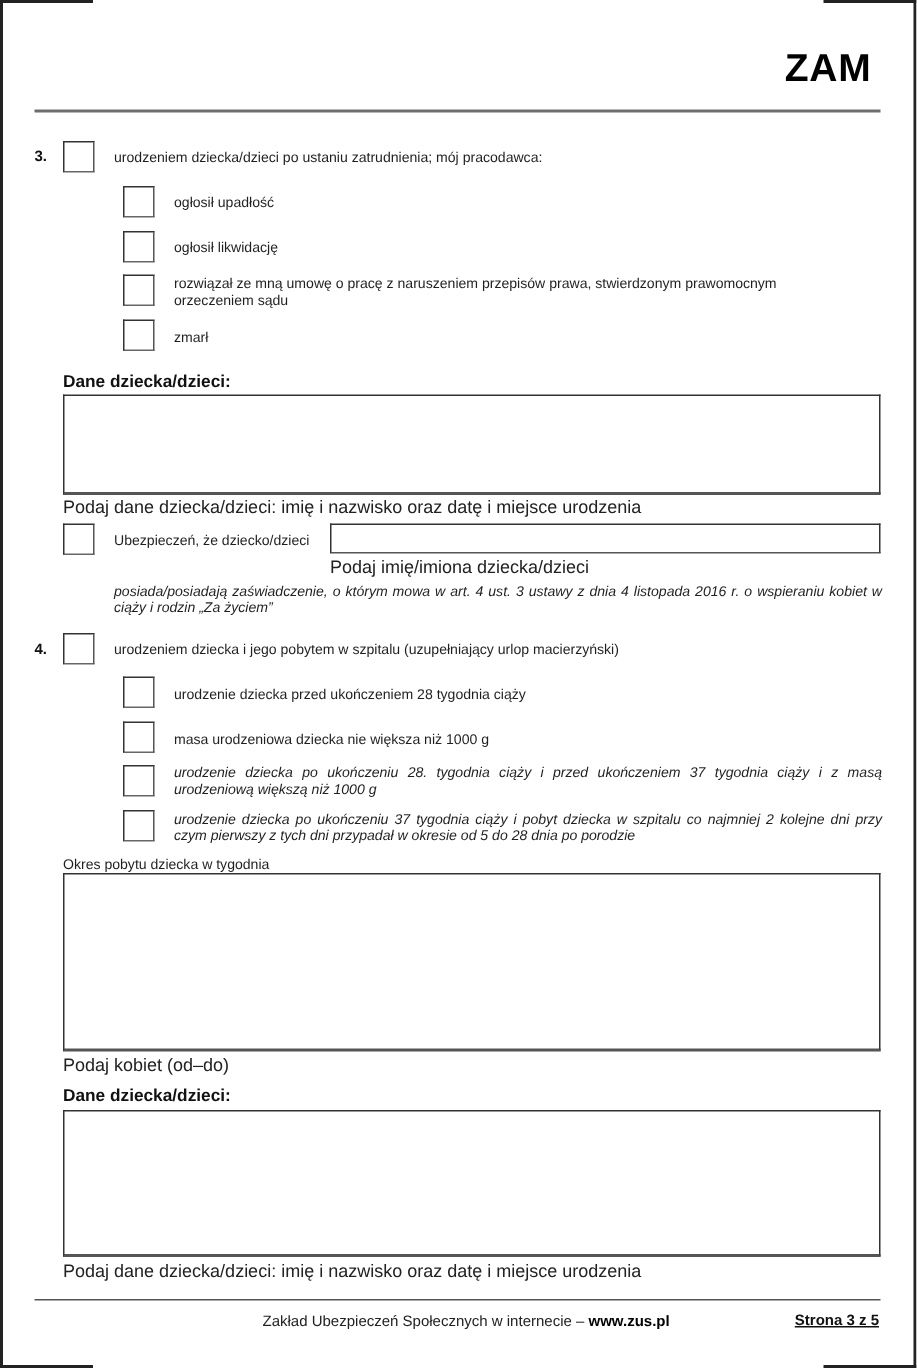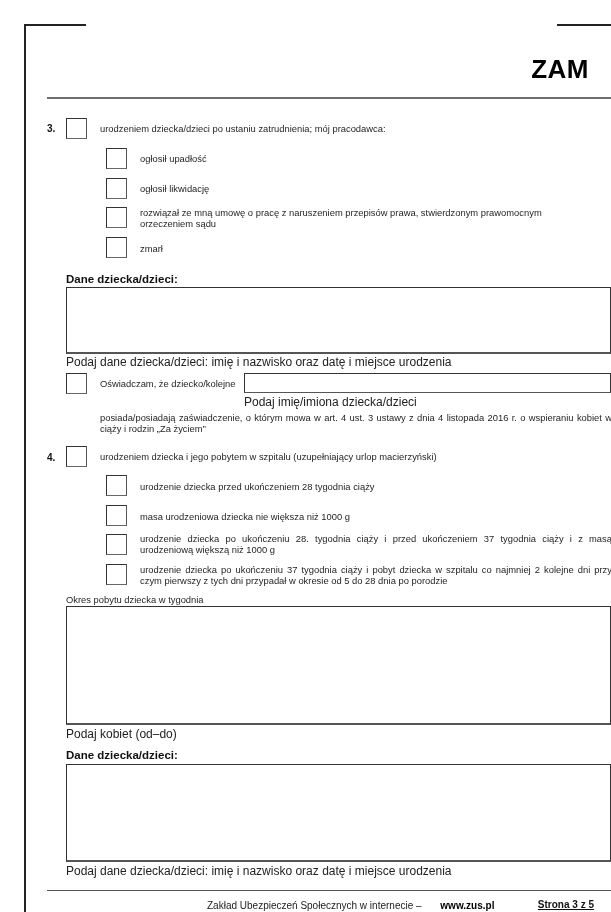--- a/index.html
+++ b/index.html
@@ -1,28 +1,28 @@
 <!DOCTYPE html>
 <html><head>
 <meta charset="utf-8">
 <style>
-  * { box-sizing: border-box; margin: 8px; padding: 0; }
+  * { box-sizing: border-box; margin: 0; padding: 0; }
   html, body { width: 611px; height: 912px; background: #ffffff; overflow: hidden; }
   body { position: relative; font-family: "Liberation Sans", sans-serif; color: #1a1a1a; }
 
   .frame { position: absolute; left: 0; top: 0; width: 611px; height: 912px; border-left: 2px solid #222; border-right: 2px solid #222; }
   .corner { position: absolute; height: 2px; background: #222; }
 
   .title { position: absolute; right: 30px; top: 30px; font-size: 26px; font-weight: bold; color: #000; letter-spacing: 0.5px; }
   .hr { position: absolute; left: 23px; width: 564px; height: 2px; background: #6e6e6e; }
 
   .num { position: absolute; font-size: 10px; font-weight: bold; color: #111; }
   .cb { position: absolute; width: 21px; height: 21px; border: 1px solid #333; border-bottom-color: #666; border-right-color: #555; background: #fff; cursor: pointer; }
   .txt { position: absolute; font-size: 9.4px; line-height: 11px; color: #1f1f1f; }
-  .just { text-align: justify; }
+  .just { text-align: justify; font-style: italic; }
   .heading { position: absolute; font-size: 11.5px; font-weight: bold; color: #111; }
   .box { position: absolute; border: 1px solid #333; border-bottom: 2px solid #555; background: #fff; }
   .hint { position: absolute; font-size: 12px; color: #222; }
 
   .footer-txt { position: absolute; font-size: 10px; color: #222; }
   .footer-txt b { color: #000; }
   .page-num { position: absolute; right: 25px; font-size: 10px; font-weight: bold; color: #111; }
 </style>
 </head>
 <body>
@@ -50,21 +50,21 @@
 <div class="txt" style="left:116px;top:183px;width:420px;">rozwiązał ze mną umowę o pracę z naruszeniem przepisów prawa, stwierdzonym prawomocnym orzeczeniem sądu</div>
 
 <div class="cb" style="left:82px;top:213px;"></div>
 <div class="txt" style="left:116px;top:219px;">zmarł</div>
 
 <div class="heading" style="left:42px;top:249px;">Dane dziecka/dzieci:</div>
 <div class="box" style="left:42px;top:263px;width:545px;height:67px;"></div>
 <div class="hint" style="left:42px;top:331px;">Podaj dane dziecka/dzieci: imię i nazwisko oraz datę i miejsce urodzenia</div>
 
 <div class="cb" style="left:42px;top:349px;"></div>
-<div class="txt" style="left:76px;top:354px;">Oświadczam, że dziecko/kolejne</div>
+<div class="txt" style="left:76px;top:354px;">Ubezpieczeń, że dziecko/dzieci</div>
 <div class="box" style="left:220px;top:349px;width:367px;height:20px;border-bottom-width:1px;"></div>
 <div class="hint" style="left:220px;top:371px;">Podaj imię/imiona dziecka/dzieci</div>
 <div class="txt just" style="left:76px;top:388px;width:512px;">posiada/posiadają zaświadczenie, o którym mowa w art. 4 ust. 3 ustawy z dnia 4 listopada 2016 r. o wspieraniu kobiet w ciąży i rodzin „Za życiem”</div>
 
 <div class="num" style="left:23px;top:428px;">4.</div>
 <div class="cb" style="left:42px;top:422px;"></div>
 <div class="txt" style="left:76px;top:427px;">urodzeniem dziecka i jego pobytem w szpitalu (uzupełniający urlop macierzyński)</div>
 
 <div class="cb" style="left:82px;top:451px;"></div>
 <div class="txt" style="left:116px;top:457px;">urodzenie dziecka przed ukończeniem 28 tygodnia ciąży</div>

